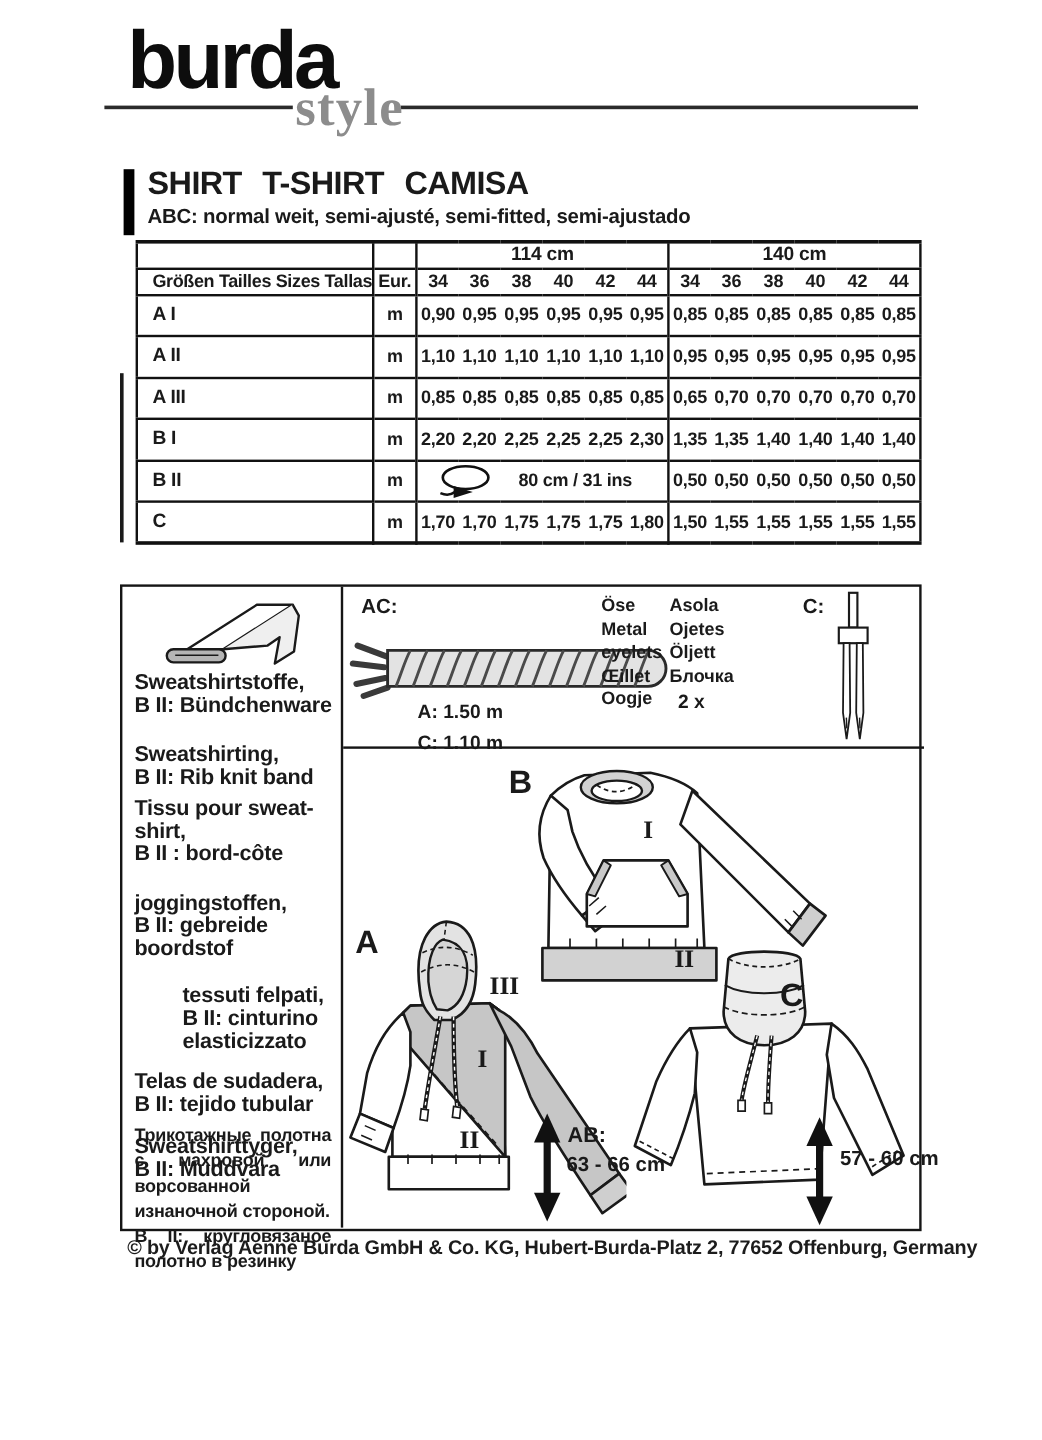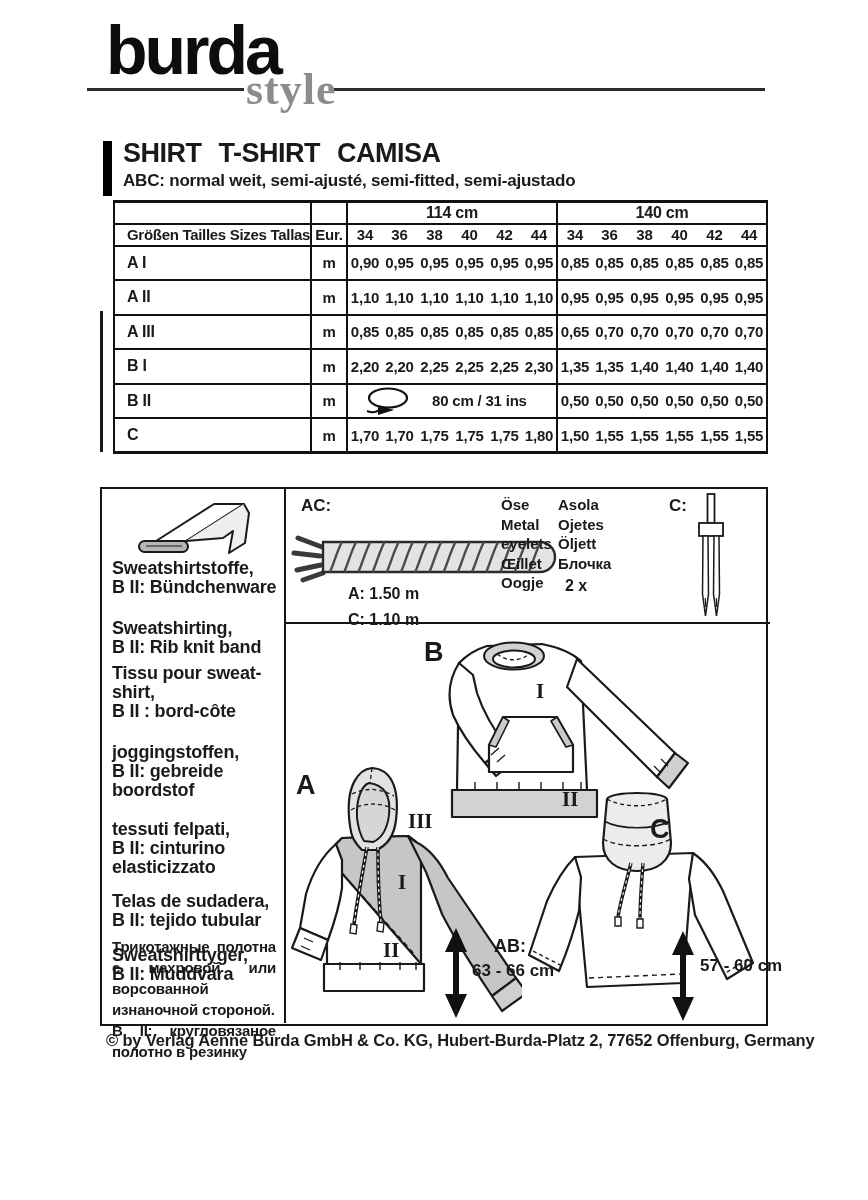--- a/index.html
+++ b/index.html
@@ -237,21 +237,21 @@
             <div><span class="f2">B II:</span> Rib knit band</div>
           </div>
           <div class="fab" style="margin-bottom: 22px;">
             <div>Tissu pour sweat-shirt,</div>
             <div><span class="f2">B II :</span> bord-côte</div>
           </div>
           <div class="fab" style="margin-bottom: 20px;">
             <div>joggingstoffen,</div>
             <div><span class="f2">B II:</span> gebreide boordstof</div>
           </div>
-          <div class="fab" style="margin-bottom: 15px;">
+          <div class="fab" style="margin-bottom: 15px; margin-left: 40px;">
             <div>tessuti felpati,</div>
             <div><span class="f2">B II:</span> cinturino elasticizzato</div>
           </div>
           <div class="fab" style="margin-bottom: 16px;">
             <div>Telas de sudadera,</div>
             <div><span class="f2">B II:</span> tejido tubular</div>
           </div>
           <div class="fab" style="margin-bottom: 26px;">
             <div>Sweatshirttyger,</div>
             <div><span class="f2">B II:</span> Muddvara</div>
@@ -402,21 +402,21 @@
     <div class="abs mark" style="left:296px; top:383px;">I</div>
     <div class="abs mark" style="left:281px; top:451px;">II</div>
 
     <div class="abs view-letter" style="left:548px; top:327px;">C</div>
 
     <svg class="abs" style="left:341px; top:438px;" width="26" height="92" viewBox="0 0 26 92">
       <rect x="10" y="22" width="6" height="48" fill="#111"></rect>
       <polygon points="13,1 2,25 24,25" fill="#111"></polygon>
       <polygon points="13,91 2,67 24,67" fill="#111"></polygon>
     </svg>
-    <div class="abs len-label" style="left:392px; top:447px;">AB:</div>
+    <div class="abs len-label" style="left:371px; top:447px;">AB:</div>
     <div class="abs len-value" style="left:370px; top:472px;">63 - 66 cm</div>
 
     <svg class="abs" style="left:568px; top:441px;" width="26" height="92" viewBox="0 0 26 92">
       <rect x="10" y="22" width="6" height="48" fill="#111"></rect>
       <polygon points="13,1 2,25 24,25" fill="#111"></polygon>
       <polygon points="13,91 2,67 24,67" fill="#111"></polygon>
     </svg>
     <div class="abs len-value" style="left:598px; top:467px;">57 - 60 cm</div>
   </div>
 

